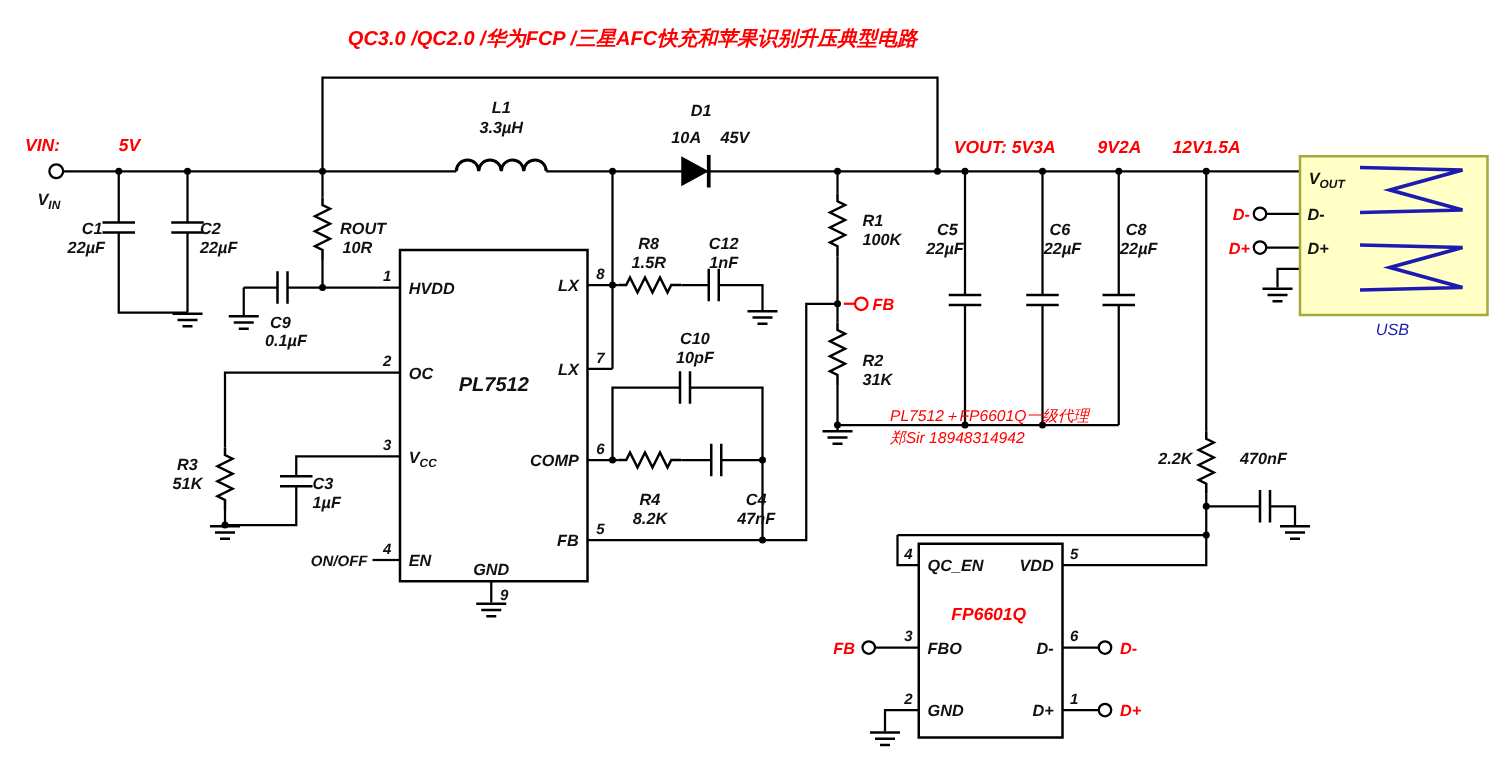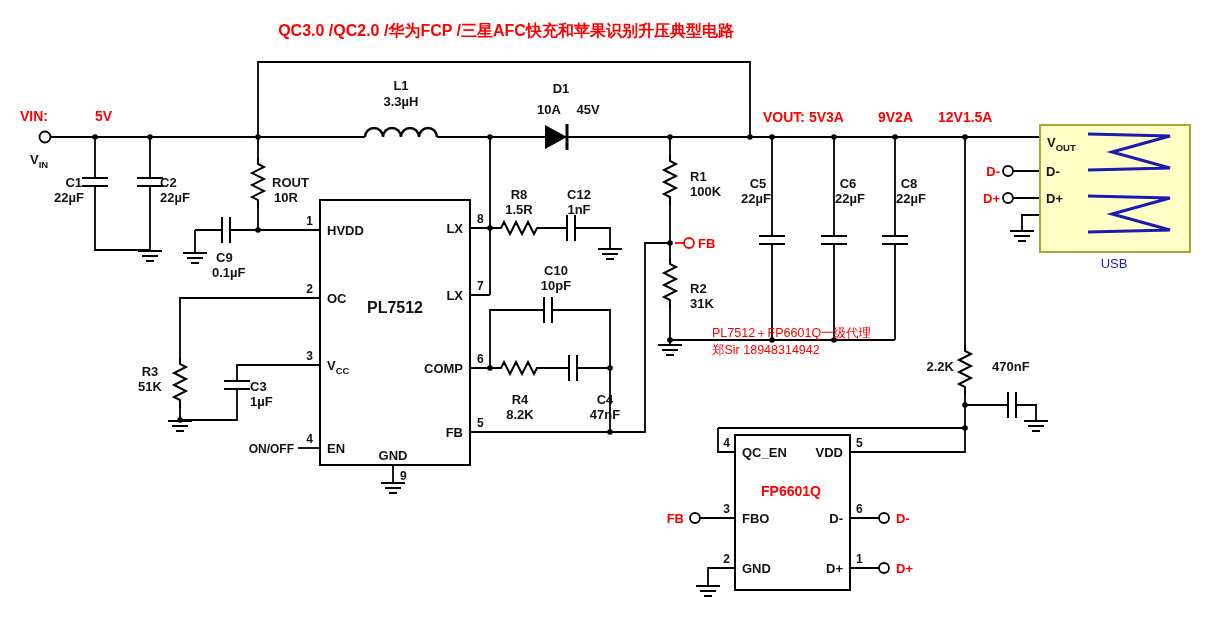--- a/index.html
+++ b/index.html
@@ -1,16 +1,16 @@
 <!DOCTYPE html>
 <html style="--red: #fe0000; --usb-fill: #ffffc6; --usb-border: #a8a838; --usb-blue: #1b1bb0;"><head>
 <meta charset="utf-8">
 <style>
   html,body{margin:0;padding:0;background:#fff;}
-  .page{width:1208px;height:625px;position:relative;background:#fff;}
+  .page{width:1208px;height:625px;position:relative;background:#fff;font-style:italic;}
   svg{display:block}
   text{font-family:"Liberation Sans","DejaVu Sans",sans-serif;}
   .w{stroke:#000;stroke-width:1.8;fill:none;}
   .sym{stroke:#000;stroke-width:2;fill:none;}
   .ind{stroke:#000;stroke-width:2.4;fill:none;}
   .box{fill:#fff;stroke:#000;stroke-width:2;}
   .usbbox{fill:var(--usb-fill,#ffffc6);stroke:var(--usb-border,#a8a838);stroke-width:2;}
   .usbpin{stroke:var(--usb-blue,#1b1bb0);stroke-width:3;fill:none;}
   .term{fill:#fff;stroke:#000;stroke-width:1.8;}
   .redw{stroke:var(--red,#f00);stroke-width:1.8;fill:none;}

